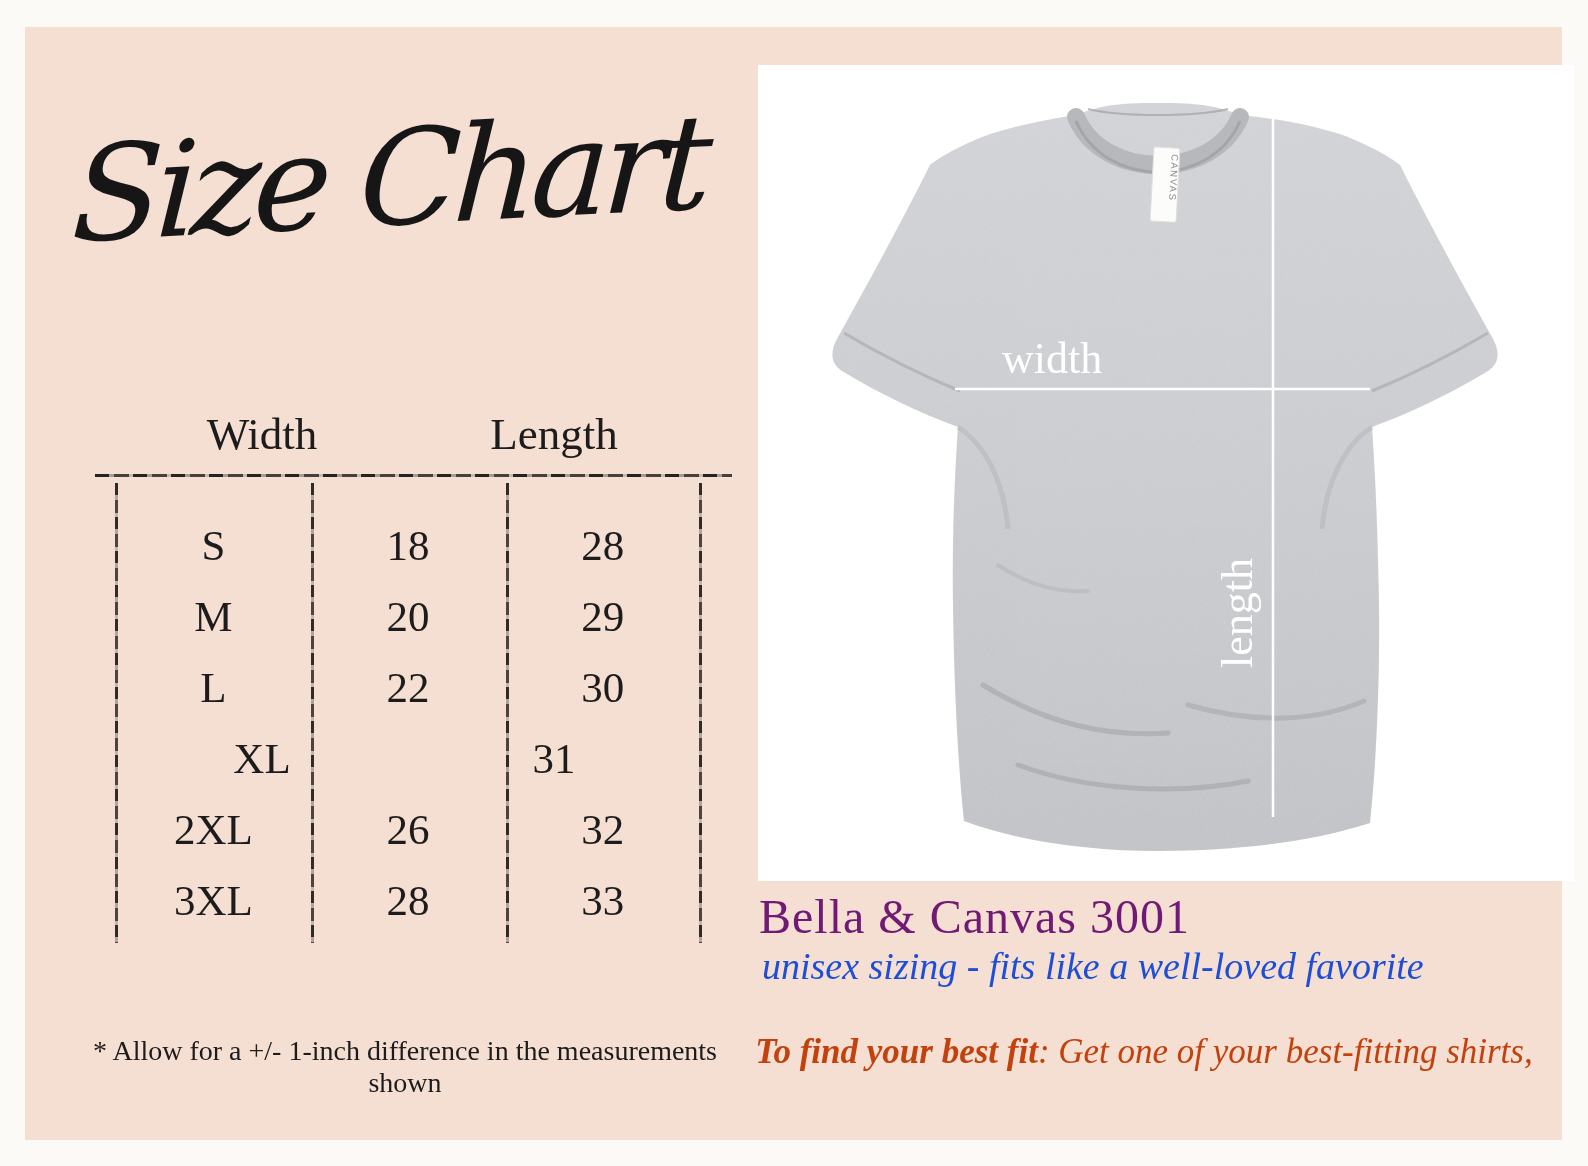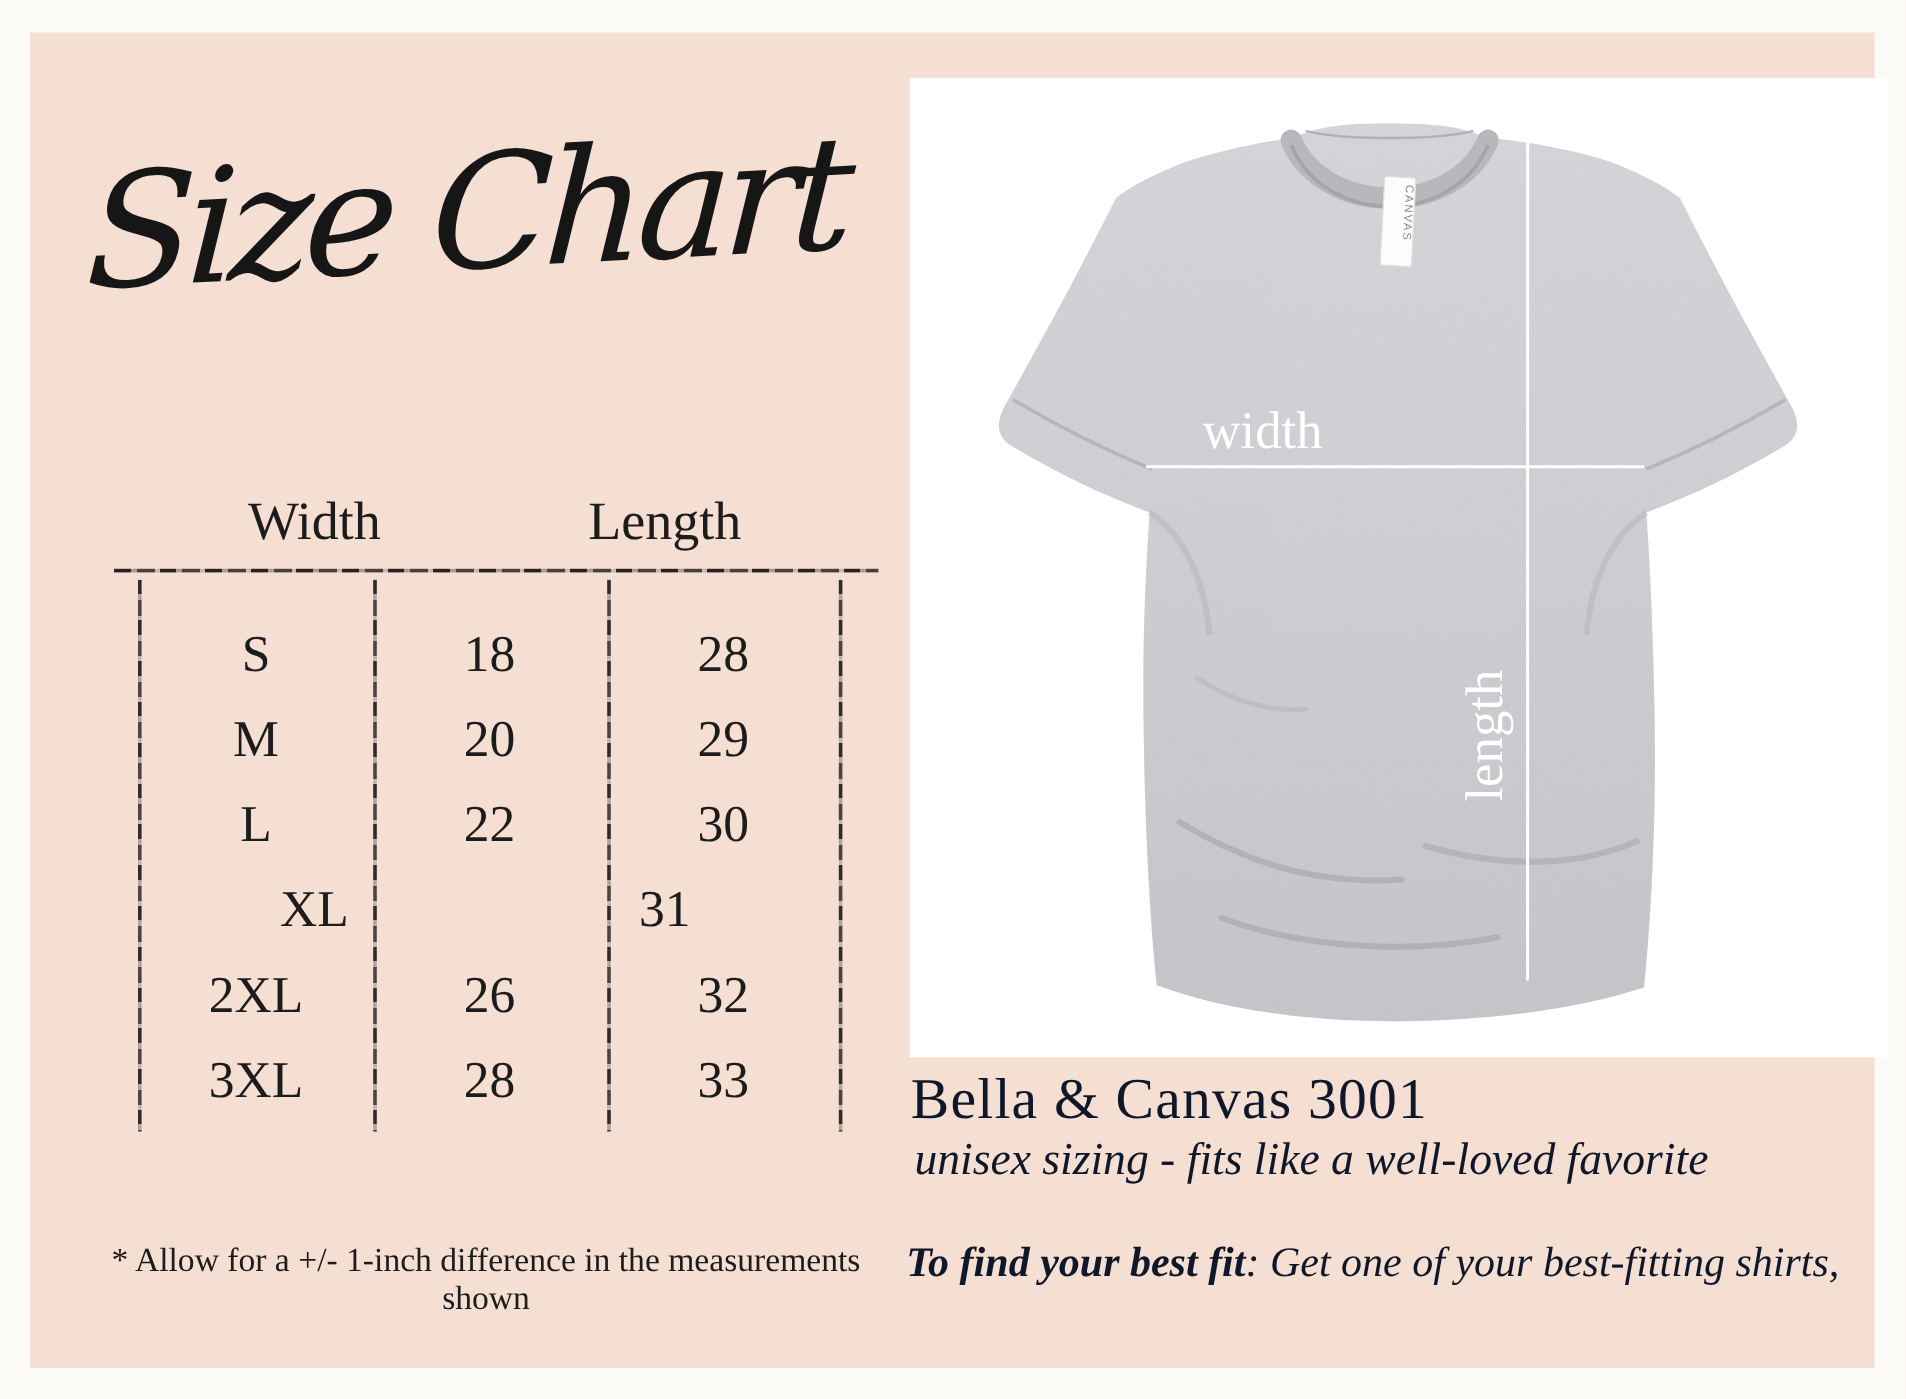--- a/index.html
+++ b/index.html
@@ -54,29 +54,29 @@
     text-align:center;font-size:28px;
   }
 
   
   .photo-box{position:absolute;left:733px;top:38px;width:816px;height:816px;background:#ffffff;}
   .photo-box svg{display:block;}
 
   
   .product-name{
     position:absolute;left:734px;top:862px;width:800px;
-    font-size:48px;letter-spacing:1px;color:#0f172a;
+    font-size:48px;letter-spacing:1px;color:#701a75;
   }
   .tagline{
     position:absolute;left:737px;top:917px;width:820px;
-    font-style:italic;font-size:38px;color:#0f172a;font-family:Liberation Serif, serif;
+    font-style:italic;font-size:38px;color:#1d4ed8;font-family:Liberation Serif, serif;
   }
   .fit-tip{
     position:absolute;left:705px;top:1002px;width:828px;
-    text-align:center;font-style:italic;font-size:35px;line-height:1.33;color:#0f172a;
+    text-align:center;font-style:italic;font-size:35px;line-height:1.33;color:#c2410c;
   }
   .fit-tip b{font-weight:bold;}
 </style>
 </head>
 <body>
 
 <div class="canvas">
   <div class="panel">
 
     <div class="title">Size Chart</div>

